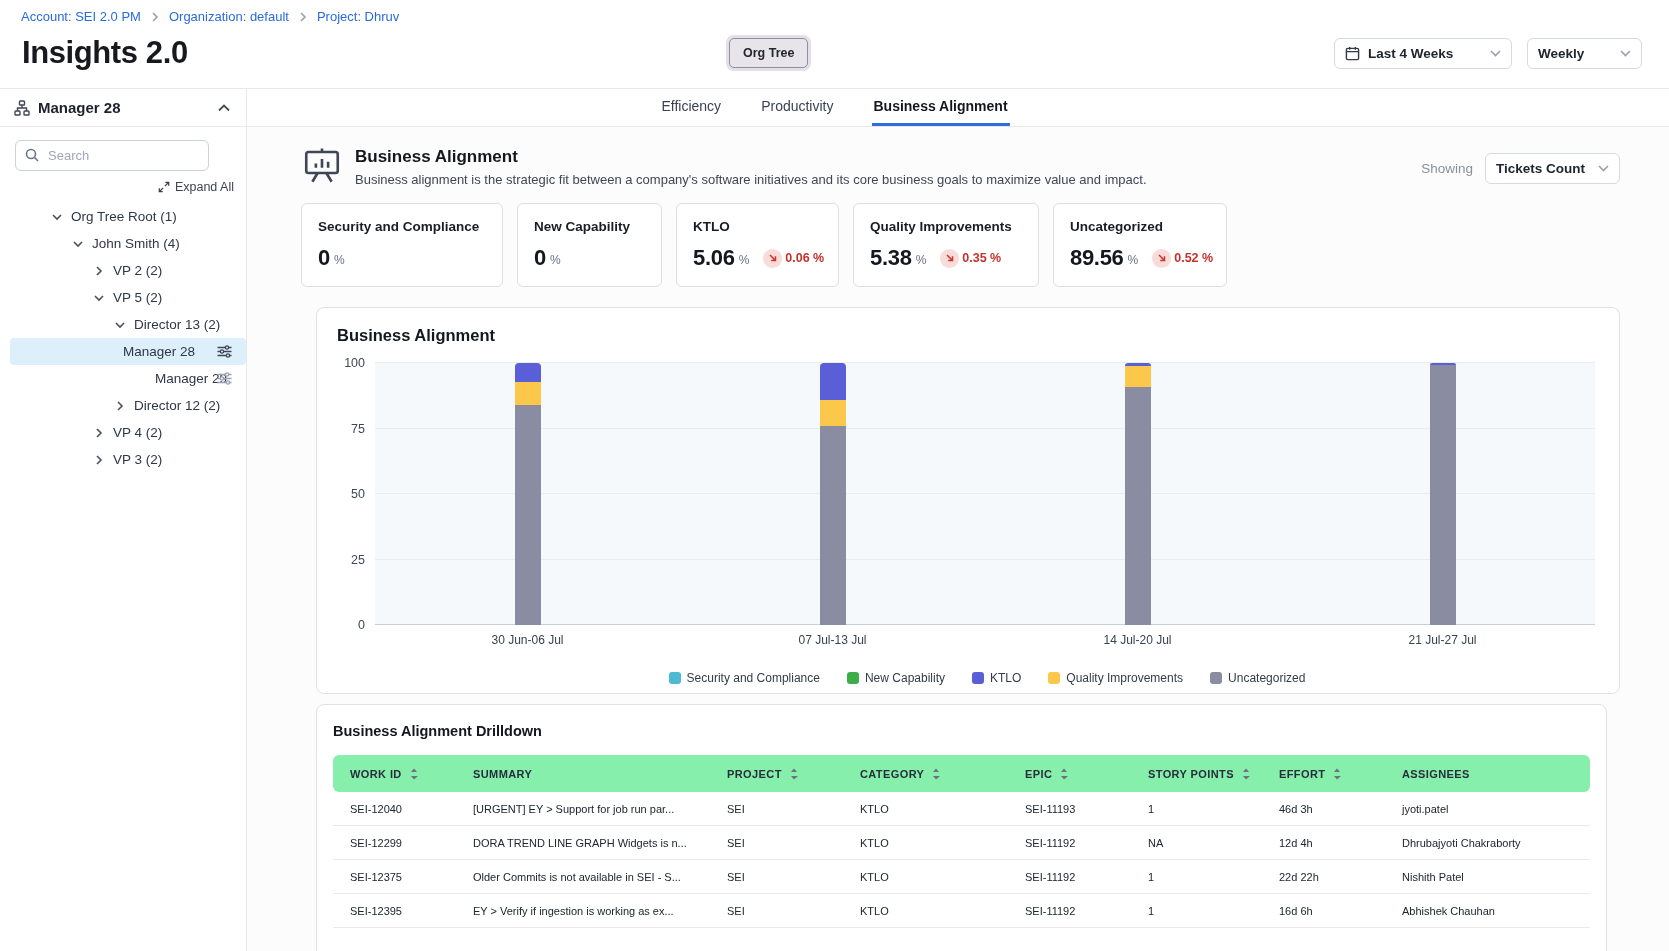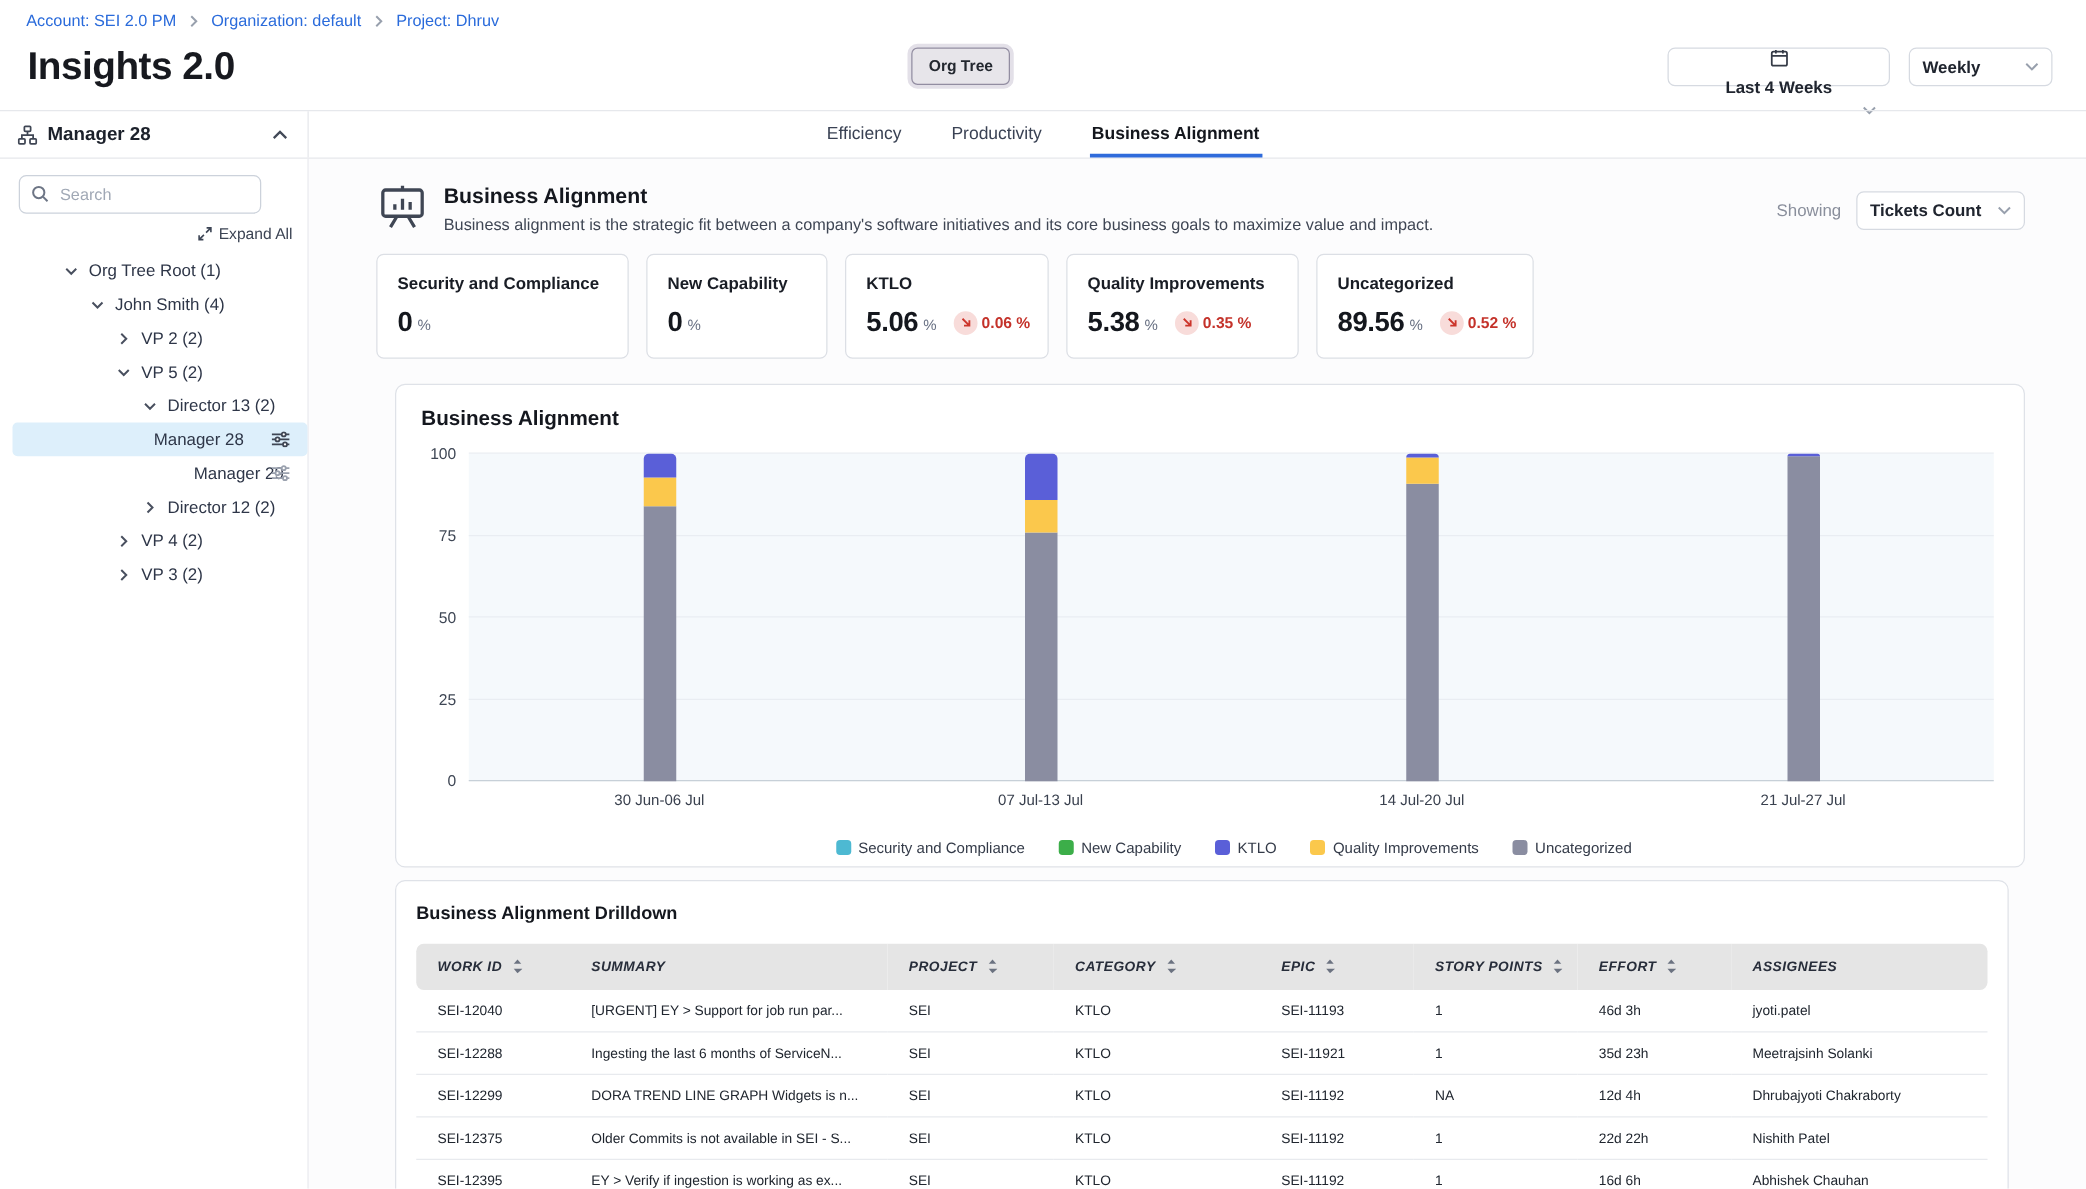--- a/index.html
+++ b/index.html
@@ -14,21 +14,21 @@
   .crumb-sep { color:#98a0ad; display:flex; align-items:center; }
   .page-title { position:absolute; top:35px; left:22px; font-size:31px; font-weight:700; letter-spacing:-0.4px; color:#17191f; }
   .org-tree-btn { position:absolute; left:729px; top:38px; height:30px; padding:0 13px; display:flex; align-items:center;
     background:#e7e5ea; border:1px solid #928da1; border-radius:5px; box-shadow:0 0 0 3px #e3e0e8;
     font-size:12.5px; font-weight:600; color:#23272f; cursor:pointer; }
   .header-controls { position:absolute; right:27px; top:38px; display:flex; gap:15px; }
   .select { display:flex; align-items:center; height:31px; border:1px solid #d6dae1; border-radius:6px; background:#fff;
     padding:0 10px; font-size:13.5px; font-weight:600; color:#20252f; cursor:pointer; }
   .select .sel-text { white-space:nowrap; }
   .select .chev { margin-left:auto; color:#98a0ad; display:flex; padding-left:12px; }
-  .sel-range { width:178px; gap:8px;flex-direction:column; }
+  .sel-range { width:178px; gap:8px; }
   .sel-weekly { width:115px; }
   .cal-icon { color:#343a46; display:flex; }
 
   
   .nav-band { position:relative; height:39px; border-top:1px solid #e6e8ec; border-bottom:1px solid #e6e8ec; display:flex; }
   .sidebar-head { width:247px; flex:none; border-right:1px solid #e6e8ec; display:flex; align-items:center; padding:0 16px 0 14px; gap:8px; }
   .sidebar-title { font-size:15px; font-weight:700; color:#1c212b; }
   .collapse-chev { margin-left:auto; color:#434a58; display:flex; cursor:pointer; }
   .tabs { position:absolute; left:50%; transform:translateX(-50%); top:0; height:100%; display:flex; gap:36px; }
   .tab { display:flex; align-items:center; font-size:14px; color:#3a4254; cursor:pointer; border-bottom:3px solid transparent; padding:0 2px; }
@@ -81,22 +81,22 @@
   .bar-seg { position:absolute; width:26px; }
   .x-label { position:absolute; top:270px; transform:translateX(-50%); font-size:12px; color:#39404e; white-space:nowrap; }
   .legend { display:flex; justify-content:center; gap:27px; margin-top:46px; margin-left:38px; }
   .legend-item { display:flex; align-items:center; gap:6px; font-size:12px; color:#343b49; cursor:pointer; }
   .swatch { width:12px; height:12px; border-radius:3px; flex:none; }
 
   .drill-card { background:#fff; border:1px solid #dfe2e8; border-radius:8px; margin-left:15px; margin-right:13px;
     padding:16px 16px 0; height:300px; overflow:hidden; }
   .drill-title { font-size:14.5px; font-weight:700; color:#14171e; margin:2px 0 16px; }
   table { width:100%; border-collapse:separate; border-spacing:0; table-layout:fixed; }
-  thead th { background:#e5e5e5; height:37px; text-align:left; font-size:11px; font-weight:700; letter-spacing:0.4px;
-    color:#272d3a; padding:0 6px 0 17px; white-space:nowrap; cursor:pointer;font-style:italic; }
+  thead th { background:#86efac; height:37px; text-align:left; font-size:11px; font-weight:700; letter-spacing:0.4px;
+    color:#272d3a; padding:0 6px 0 17px; white-space:nowrap; cursor:pointer; }
   thead th:first-child { border-radius:6px 0 0 6px; }
   thead th:last-child { border-radius:0 6px 6px 0; }
   .sort-ic { display:inline-block; vertical-align:-2px; margin-left:8px; color:#6b7280; }
   tbody td { height:34px; border-bottom:1px solid #e8eaee; padding:0 6px 0 17px; font-size:11px; color:#20262f;
     white-space:nowrap; overflow:hidden; }
   svg { display:block; }
 </style>
 </head>
 <body>
 
@@ -475,30 +475,20 @@
                 <td>SEI-12040</td>
                 <td>[URGENT] EY &gt; Support for job run par...</td>
                 <td>SEI</td>
                 <td>KTLO</td>
                 <td>SEI-11193</td>
                 <td>1</td>
                 <td>46d 3h</td>
                 <td>jyoti.patel</td>
               </tr>
               <tr>
-                <td>SEI-12288</td>
-                <td>Ingesting the last 6 months of ServiceN...</td>
-                <td>SEI</td>
-                <td>KTLO</td>
-                <td>SEI-11921</td>
-                <td>1</td>
-                <td>35d 23h</td>
-                <td>Meetrajsinh Solanki</td>
-              </tr>
-              <tr>
                 <td>SEI-12299</td>
                 <td>DORA TREND LINE GRAPH Widgets is n...</td>
                 <td>SEI</td>
                 <td>KTLO</td>
                 <td>SEI-11192</td>
                 <td>NA</td>
                 <td>12d 4h</td>
                 <td>Dhrubajyoti Chakraborty</td>
               </tr>
               <tr>

